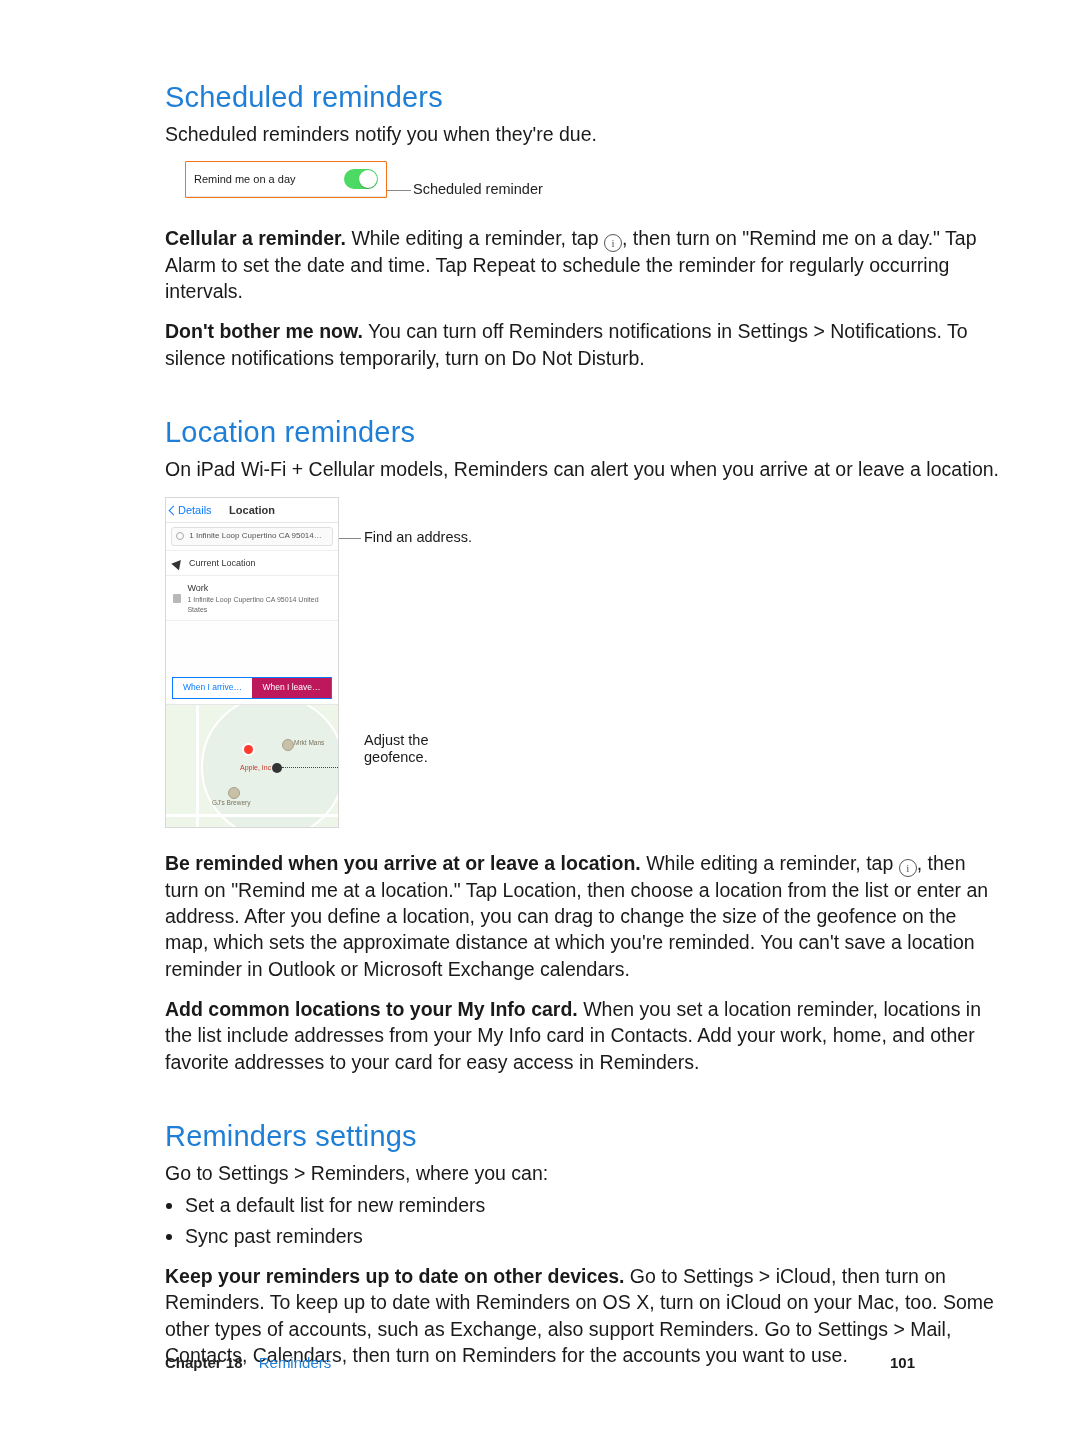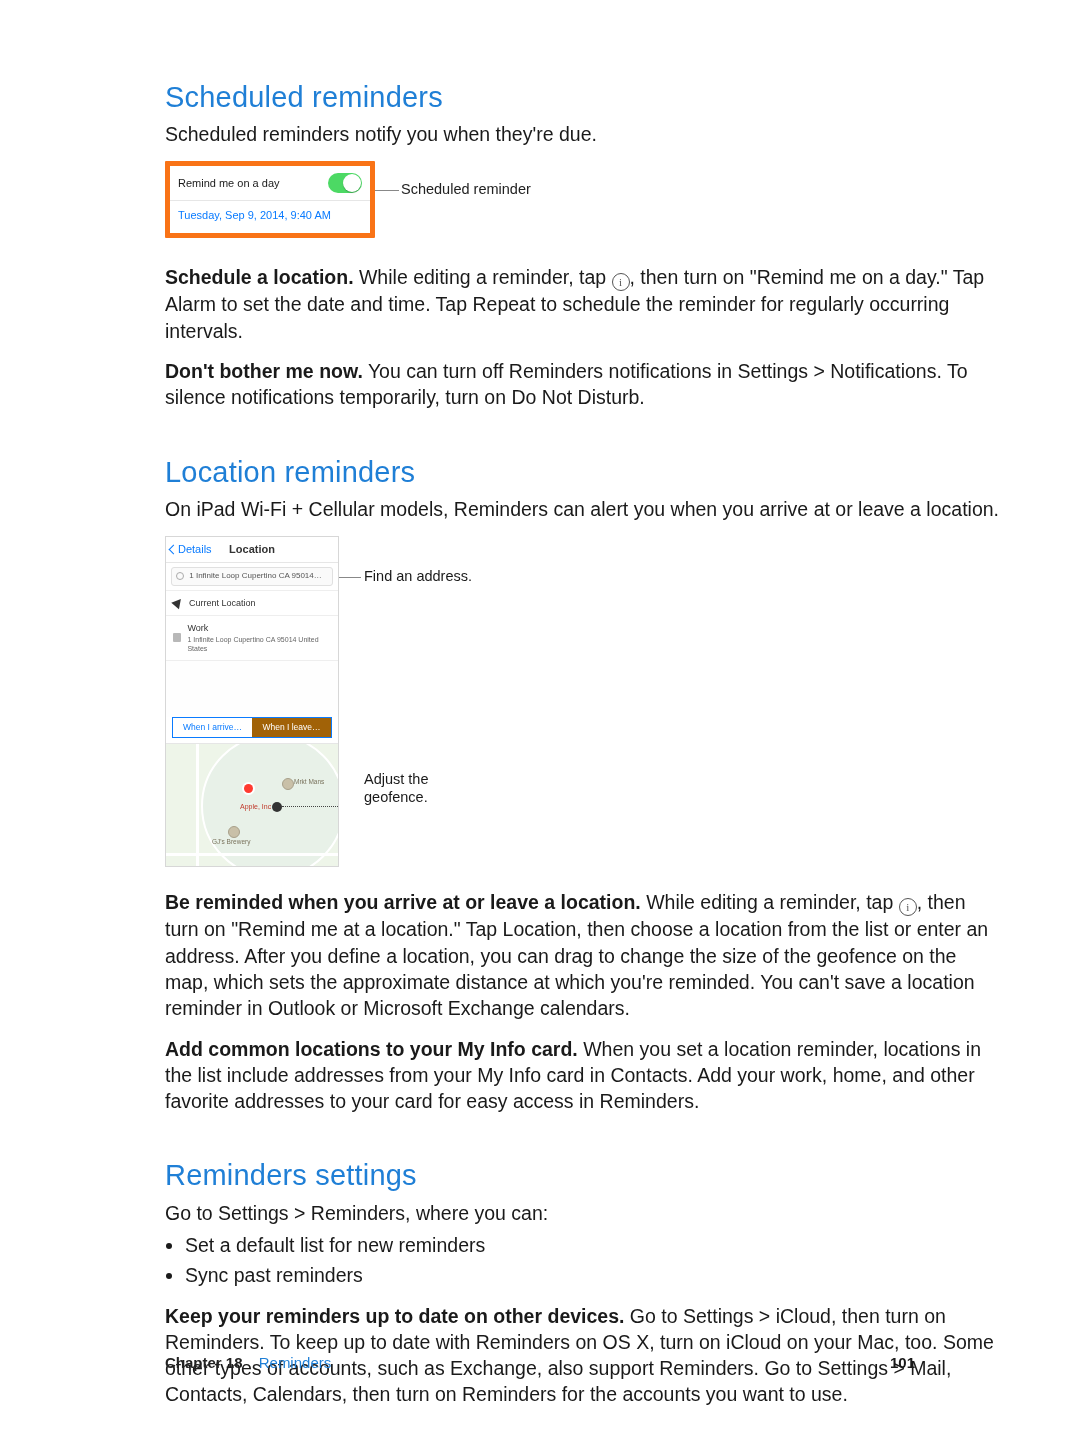--- a/index.html
+++ b/index.html
@@ -45,24 +45,25 @@
   .info-icon::before { content: "i"; }
 
   
   .fig1-wrap {
     display: flex;
     align-items: flex-start;
     margin: 12px 0 26px 0;
   }
   .fig1 {
     width: 200px;
-    border: 5px solid #f97316;
+    border: 1px solid #f97316;
     border-radius: 1px;
     background: #fff;
     font-size: 11px;
+    margin-left: 20px;
   }
   .fig1-row1 {
     display: flex;
     align-items: center;
     justify-content: space-between;
     padding: 7px 8px;
     border-bottom: 1px solid #e6e6e6;
   }
   .toggle {
     width: 34px; height: 20px;
@@ -191,21 +192,21 @@
     border-radius: 0;
     overflow: hidden;
     font-size: 8.5px;
     text-align: center;
   }
   .fig2-segmented > div {
     flex: 1;
     padding: 4px 0;
     color: #0a7bff;
   }
-  .fig2-segmented .active { background: #a16207; color: #fff; }
+  .fig2-segmented .active { background: #be185d; color: #fff; }
   .fig2-map {
     height: 122px;
     position: relative;
     background:
       linear-gradient(#eef5e9, #eef5e9);
     border-top: 1px solid #e6e6e6;
     overflow: hidden;
   }
   .fig2-map::before {
     content:"";
@@ -293,32 +294,31 @@
 
   <h2 class="section-title">Scheduled reminders</h2>
   <p class="para">Scheduled reminders notify you when they're due.</p>
 
   <div class="fig1-wrap">
     <div class="fig1">
       <div class="fig1-row1">
         <span>Remind me on a day</span>
         <span class="toggle"></span>
       </div>
-      <div class="fig1-row2">Tuesday, Sep 9, 2014, 9:40 AM</div>
     </div>
     <div class="callout1">
       <div class="leader"></div>
       <div class="txt">
         <span>Scheduled reminder</span>
       </div>
     </div>
   </div>
 
   <p class="para">
-    <span class="bold">Schedule a location.</span><span> While editing a reminder, tap </span><span class="info-icon"></span><span>, then turn on "Remind me on a day." Tap Alarm to set the date and time. Tap Repeat to schedule the reminder for regularly occurring intervals.</span>
+    <span class="bold">Cellular a reminder.</span><span> While editing a reminder, tap </span><span class="info-icon"></span><span>, then turn on "Remind me on a day." Tap Alarm to set the date and time. Tap Repeat to schedule the reminder for regularly occurring intervals.</span>
   </p>
   <p class="para">
     <span class="bold">Don't bother me now.</span><span> You can turn off Reminders notifications in Settings &gt; Notifications. To silence notifications temporarily, turn on Do Not Disturb.</span>
   </p>
 
   <div class="spacer-md"></div>
 
   <h2 class="section-title">Location reminders</h2>
   <p class="para">On iPad Wi-Fi + Cellular models, Reminders can alert you when you arrive at or leave a location.</p>
 

